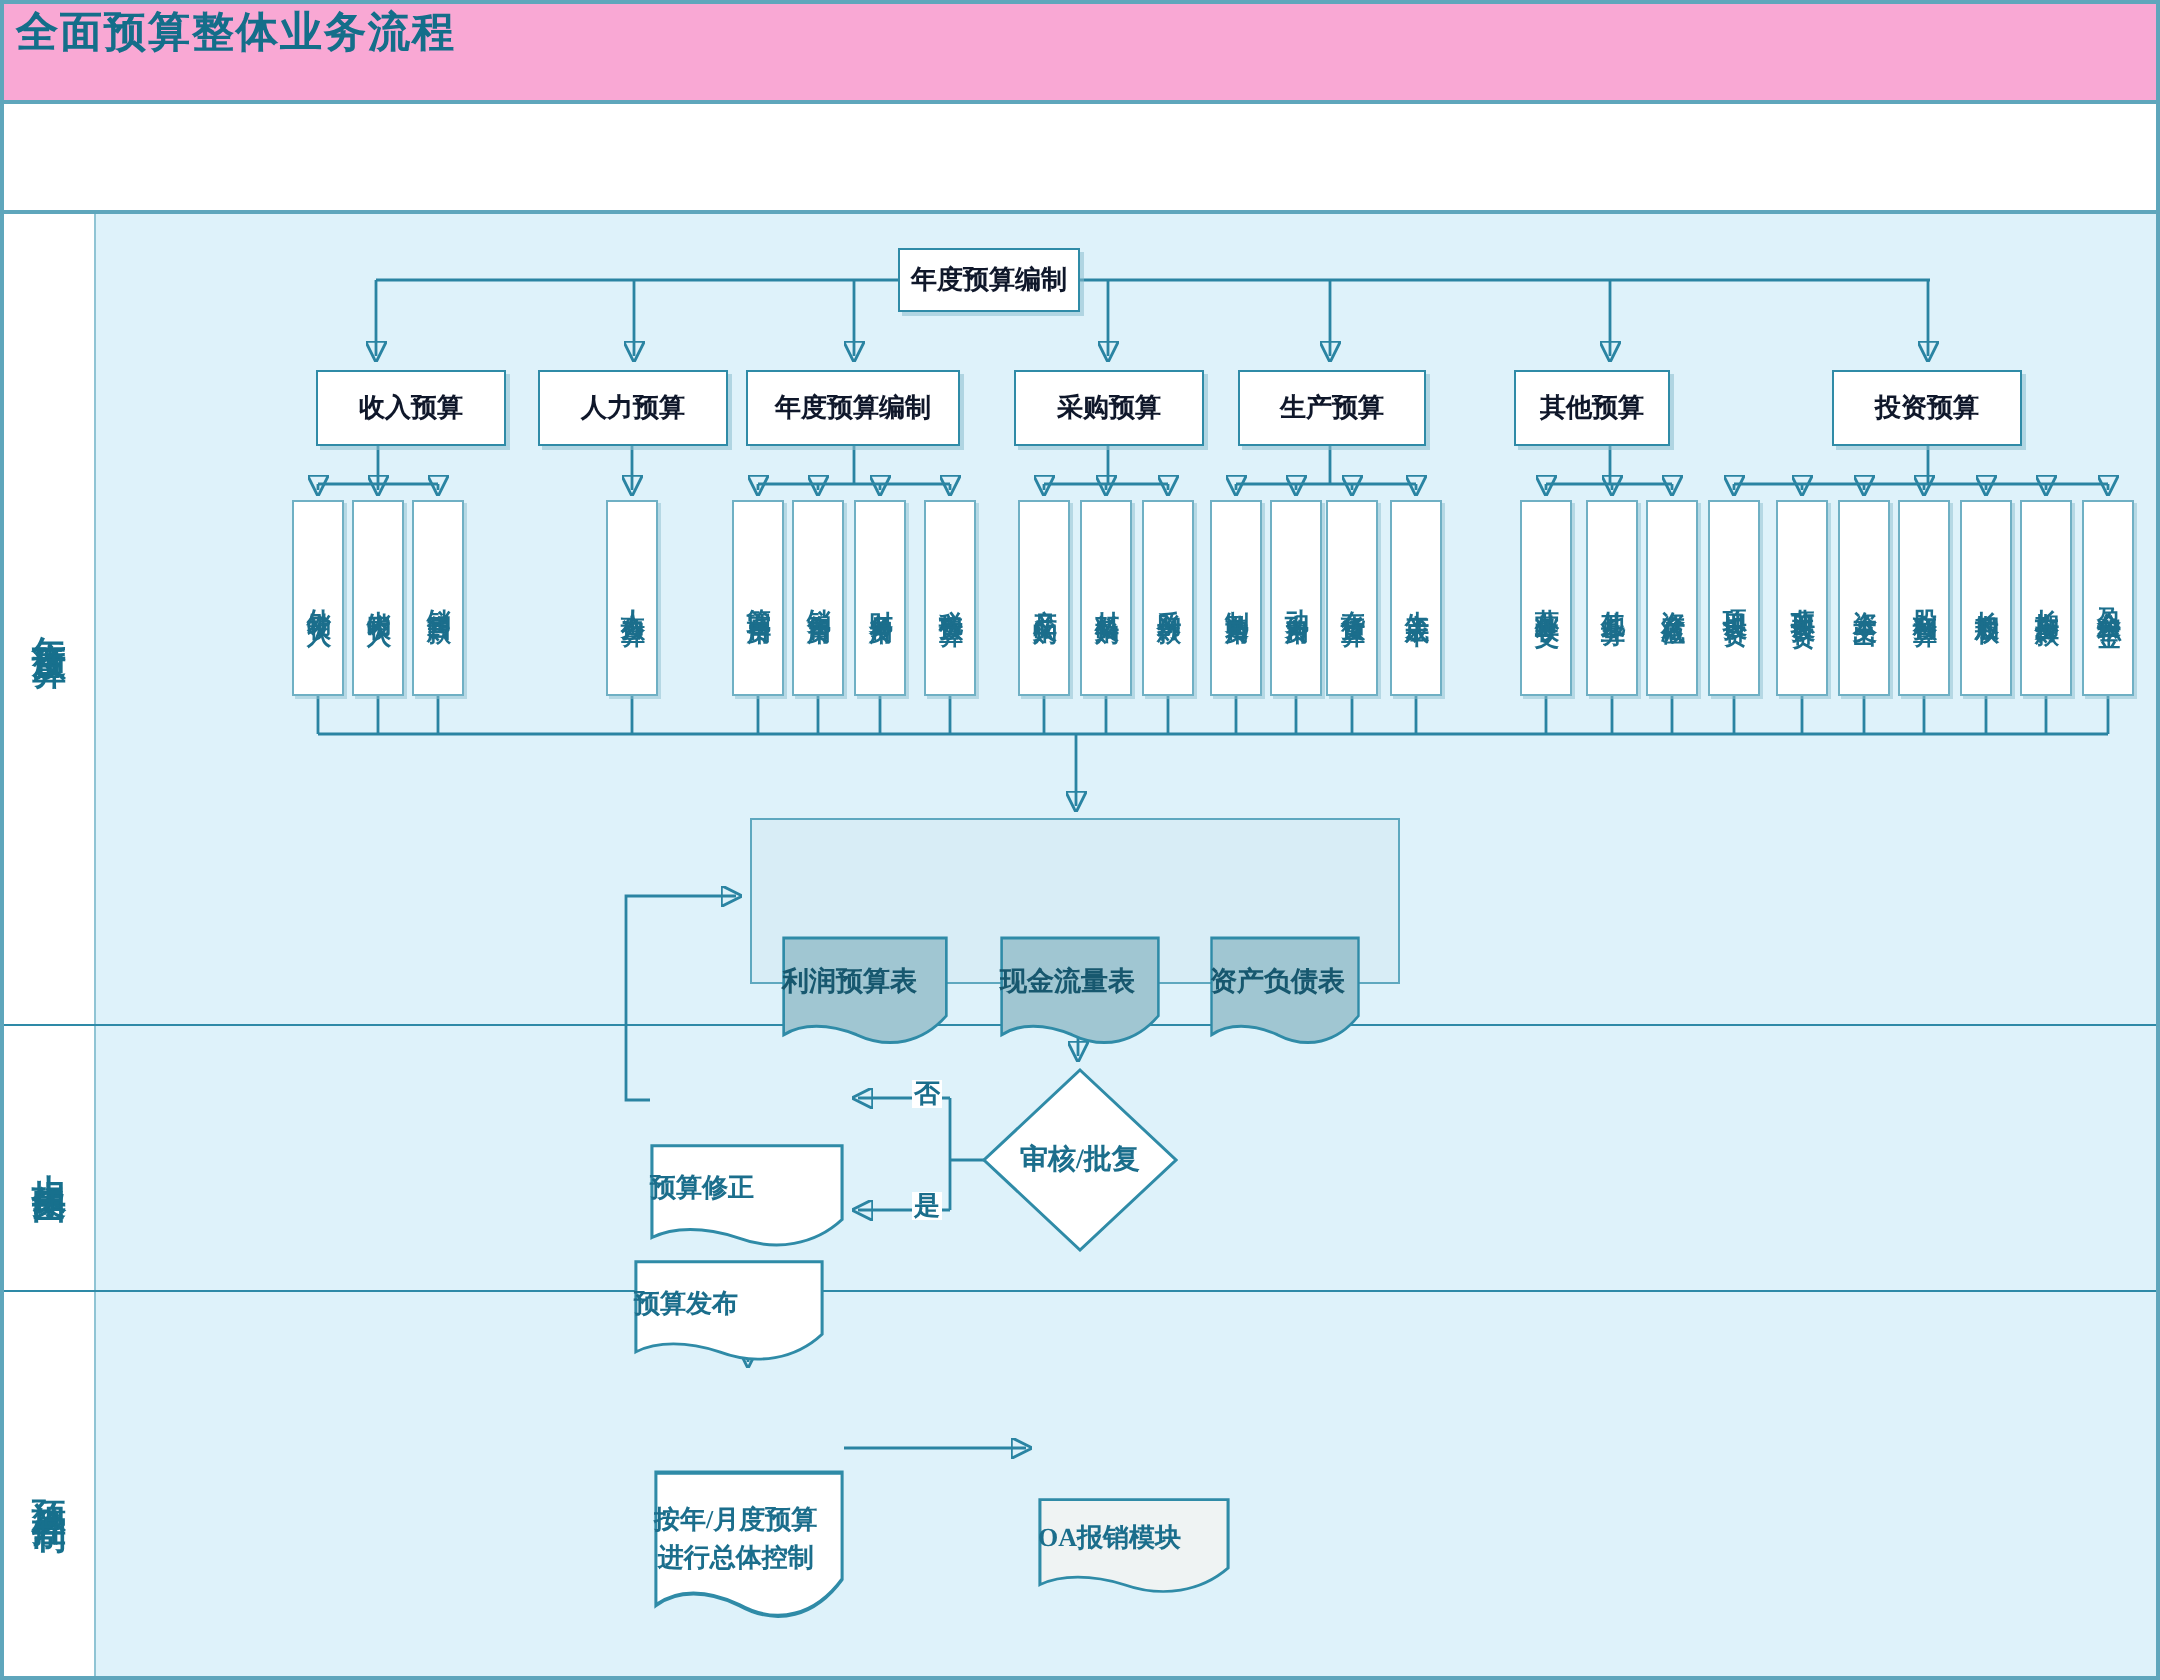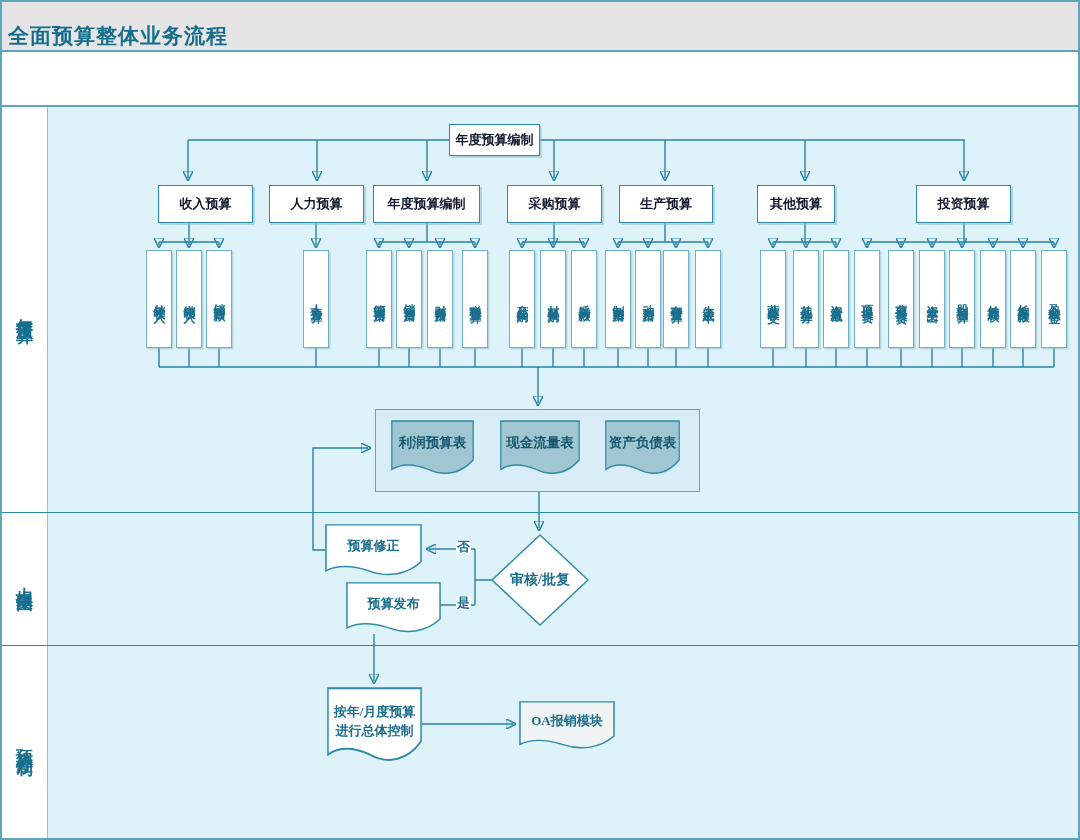--- a/index.html
+++ b/index.html
@@ -8,22 +8,22 @@
     background:#ffffff;
     font-family:"Liberation Serif","DejaVu Serif",serif;
     color:#1b6e8c;
     box-sizing:border-box;
     border:2px solid #5fa6bc;
     overflow:hidden;
   }
   
   .title-band{
     position:absolute;left:0;top:0;width:1076px;height:48px;
-    background:#e5e5e5;border-bottom:2px solid #5fa6bc;
-    display:flex;align-items:flex-end;
+    background:#f9a8d4;border-bottom:2px solid #5fa6bc;
+    display:flex;align-items:flex-start;
   }
   .title-band span{font-size:21px;font-weight:bold;color:#146e8a;padding-left:6px;letter-spacing:1px;}
   .band2{
     position:absolute;left:0;top:50px;width:1076px;height:53px;
     background:#fff;border-bottom:2px solid #5fa6bc;
   }
   .content-bg{
     position:absolute;left:45px;top:105px;width:1031px;height:731px;
     background:#def2fa;
   }
@@ -56,21 +56,21 @@
     background:#fff;border:1.2px solid #6fb0c4;
     display:flex;align-items:center;justify-content:center;
     writing-mode:vertical-rl;text-orientation:upright;
     font-size:12px;font-weight:bold;color:#1b6e8c;
     letter-spacing:2px;
     box-shadow:1.5px 1.5px 0 rgba(139,189,205,.5);
   }
   .container-box{
     background:#d8edf6;border:1.5px solid #5ea8bf;
   }
-  .doc{display:flex;align-items:center;justify-content:center;text-align:center;}
+  .doc{display:flex;align-items:center;text-align:center;margin-top:48px;}
   .doc svg{position:absolute;left:0;top:0;width:100%;height:100%;}
   .doc .lbl{position:relative;z-index:1;font-size:13px;font-weight:bold;color:#1b6e8c;line-height:1.5;padding-bottom:10px;}
   .doc-white path{fill:#ffffff;stroke:#2f8ba7;stroke-width:1.6;}
   .doc-gray path{fill:#eff3f3;stroke:#2f8ba7;stroke-width:1.6;}
   .doc-dark path{fill:#a0c6d2;stroke:#2f8ba7;stroke-width:1.6;}
   .doc-dark .lbl{color:#17586f;font-size:13.5px;}
   .diamond{display:flex;align-items:center;justify-content:center;}
   .diamond svg{position:absolute;left:0;top:0;width:100%;height:100%;}
   .diamond polygon{fill:#ffffff;stroke:#2f8ba7;stroke-width:1.5;}
   .diamond .lbl{position:relative;z-index:1;font-size:14px;font-weight:bold;color:#1b6e8c;}
@@ -226,21 +226,21 @@
   </div>
   <div class="branch-label" style="left:454px;top:538px;">否</div>
   <div class="branch-label" style="left:454px;top:594px;">是</div>
 
   <div class="node doc doc-white" style="left:323px;top:522px;width:97px;height:54px;">
     <svg viewBox="0 0 100 60" preserveAspectRatio="none">
         <path d="M1 1 H99 V42 C85 56 65 60 45 52 C28 46 12 46 1 52 Z"></path>
       </svg>
     <span class="lbl">预算修正</span>
   </div>
-  <div class="node doc doc-white" style="left:344px;top:580px;width:95px;height:53px;">
+  <div class="node doc doc-white" style="left:315px;top:580px;width:95px;height:53px;">
     <svg viewBox="0 0 100 60" preserveAspectRatio="none">
         <path d="M1 1 H99 V42 C85 56 65 60 45 52 C28 46 12 46 1 52 Z"></path>
       </svg>
     <span class="lbl">预算发布</span>
   </div>
 
   <div class="node doc doc-white" style="left:325px;top:685px;width:95px;height:78px;">
     <svg viewBox="0 0 100 60" preserveAspectRatio="none">
         <path d="M1 1 H99 V42 C85 56 65 60 45 52 C28 46 12 46 1 52 Z"></path>
       </svg>

